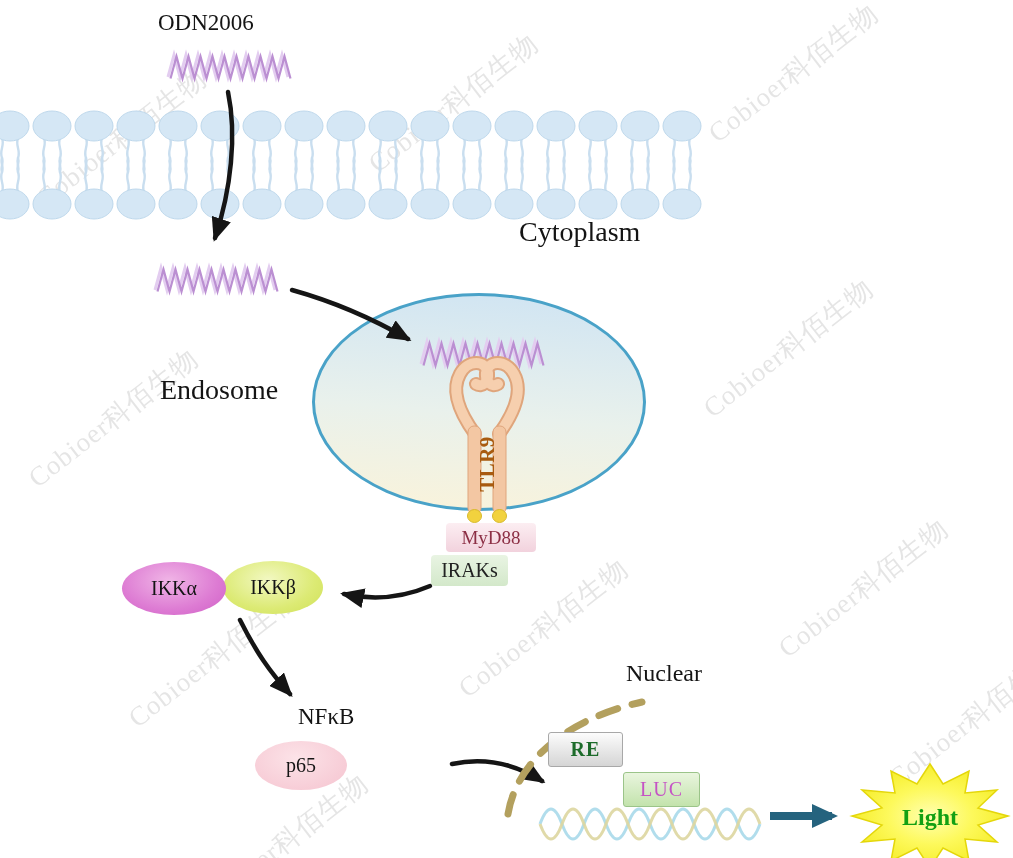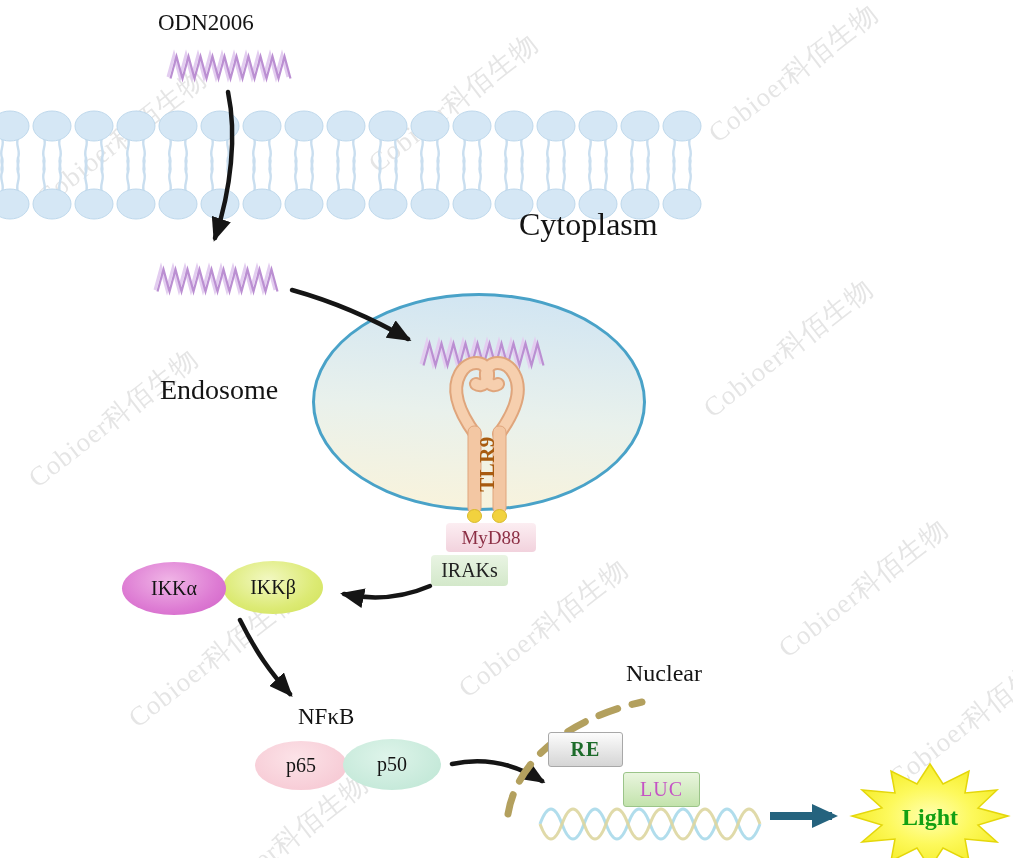--- a/index.html
+++ b/index.html
@@ -25,21 +25,21 @@
   .clawI{fill:none;stroke:#f6cfae;stroke-width:10;stroke-linecap:round}
   .stem{fill:#f3c7a3;stroke:#dfa57c;stroke-width:1}
   .dot{fill:#f2d23e;stroke:#d8b92b;stroke-width:1}
   .nuc{fill:none;stroke:#b3a05e;stroke-width:7;stroke-linecap:round;stroke-dasharray:20 15}
   .dnaA{fill:none;stroke:#a9d9ea;stroke-width:3;opacity:.9}
   .dnaB{fill:none;stroke:#ddd6a0;stroke-width:3;opacity:.9}
   .lar{fill:none;stroke:#25637e;stroke-width:8;marker-end:url(#ahT)}
 
   #odnLabel{left:158px;top:10px;font-size:23px}
   #cellMembraneLabel{left:462px;top:76px;font-size:24px}
-  #cytoplasmLabel{left:519px;top:206px;font-size:32px}
+  #cytoplasmLabel{left:519px;top:216px;font-size:28px}
   #endosomeLabel{left:160px;top:374px;font-size:28px}
   #nfkbLabel{left:298px;top:704px;font-size:23px}
   #nuclearLabel{left:626px;top:660px;font-size:24px}
   #tlr9Label{left:447px;top:452px;width:80px;height:24px;z-index:4;position:absolute;
       display:flex;align-items:center;justify-content:center;transform:rotate(-90deg);
       font-size:21px;font-weight:bold;color:#a85b10;letter-spacing:.5px}
   #myd88{left:446px;top:523px;width:90px;height:29px;border-radius:4px;font-size:19px;
       color:#8c2f45;background:linear-gradient(180deg,#fceef2,#f2d2dd)}
   #iraks{left:431px;top:555px;width:77px;height:31px;border-radius:4px;font-size:20px;
       color:#222;background:linear-gradient(180deg,#e9f4e3,#d3e8ca)}
@@ -173,17 +173,16 @@
   <div class="lbl" id="endosomeLabel">Endosome</div>
   <div id="tlr9Label">TLR9</div>
   <div class="lbl" id="nfkbLabel">NFκB</div>
   <div class="lbl" id="nuclearLabel">Nuclear</div>
 
   <div class="box" id="myd88">MyD88</div>
   <div class="box" id="iraks">IRAKs</div>
   <div class="ell" id="ikkB">IKKβ</div>
   <div class="ell" id="ikkA">IKKα</div>
   <div class="ell" id="p65">p65</div>
-  <div class="ell" id="p50">p50</div>
   <div class="box" id="reBox">RE</div>
   <div class="box" id="lucBox">LUC</div>
 
 </div>
 
 </body></html>

